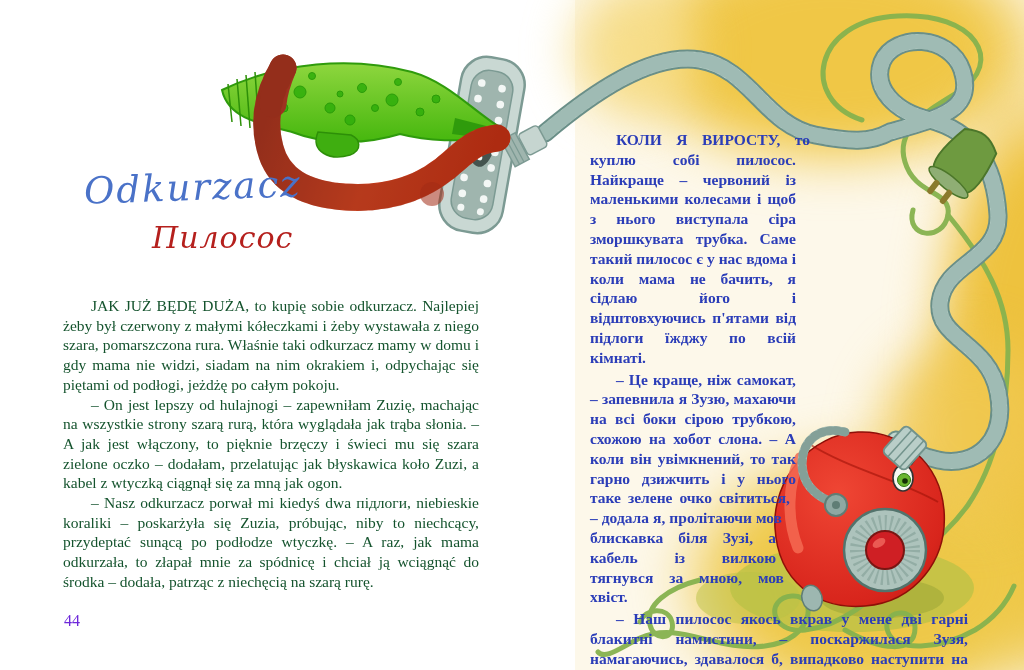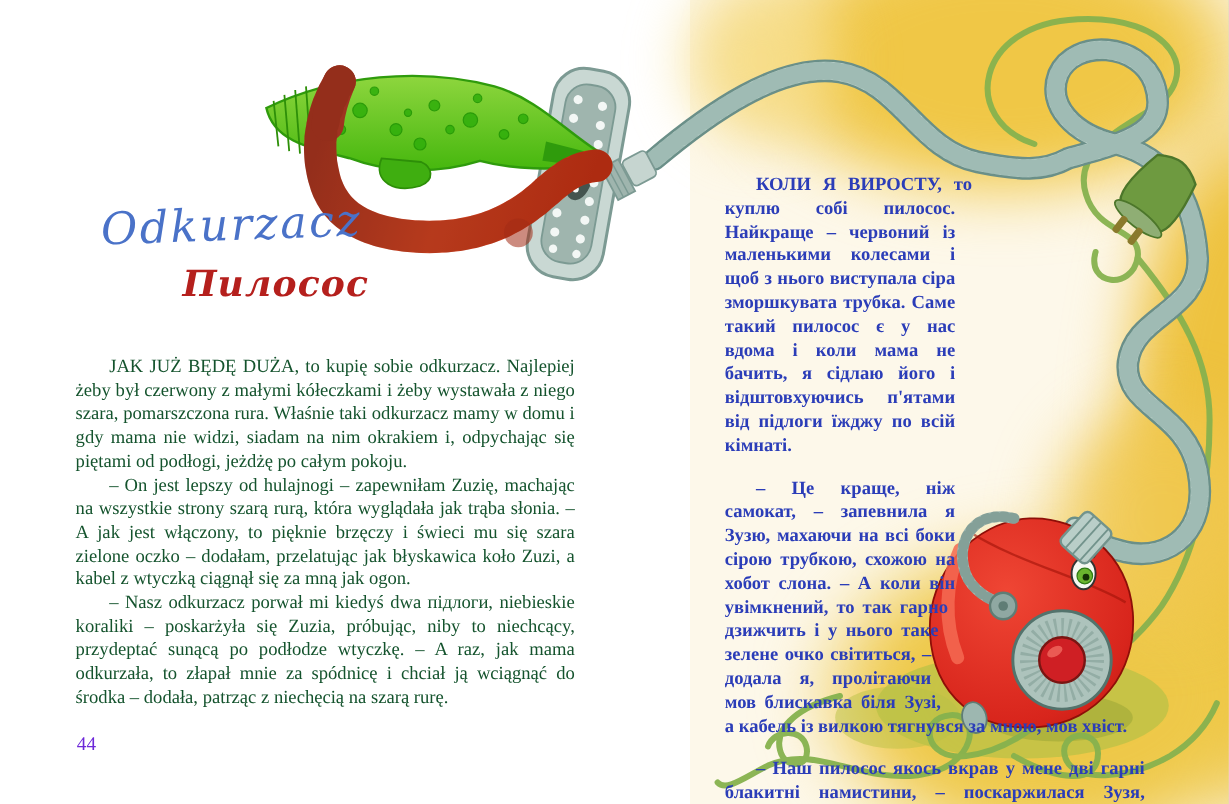--- a/index.html
+++ b/index.html
@@ -20,36 +20,36 @@
   .art{position:absolute;left:0;top:0;width:1024px;height:670px;pointer-events:none;}
 
   
   .title-pl{
     position:absolute;left:84px;top:166px;margin:0;
     font-family:"DejaVu Serif",serif;font-style:italic;font-weight:normal;
     font-size:37px;color:#4a72c8;letter-spacing:2px;transform:rotate(-2deg);
   }
   .title-uk{
     position:absolute;left:152px;top:220px;margin:0;
-    font-family:"DejaVu Serif",serif;font-style:italic;font-weight:bold;
+    font-family:"DejaVu Serif",serif;font-style:italic;font-weight:normal;
     font-size:30px;color:#b5201d;letter-spacing:1px;
   }
   .pl-flow{
     position:absolute;left:63px;top:296px;width:416px;
     font-size:15.5px;line-height:19.7px;color:#14532d;
   }
   .pl-flow p{margin:0;text-align:justify;text-indent:28px;}
   .pagenum{position:absolute;left:64px;top:612px;font-size:16px;color:#6d28d9;}
 
   
   .uk-flow{
     position:absolute;left:588px;top:128px;width:382px;
     font-size:15.5px;line-height:19.8px;color:#2b3db8;font-weight:bold;
   }
-  .uk-flow p{margin:16px;text-align:justify;text-indent:26px;}
+  .uk-flow p{margin:2px;text-align:justify;text-indent:26px;}
   .sp{float:right;clear:right;height:19.8px;}
 </style>
 </head>
 <body>
 
 <div class="spread">
 
   <div class="wash-base"></div>
   <div class="blob b1"></div>
   <div class="blob b2"></div>

